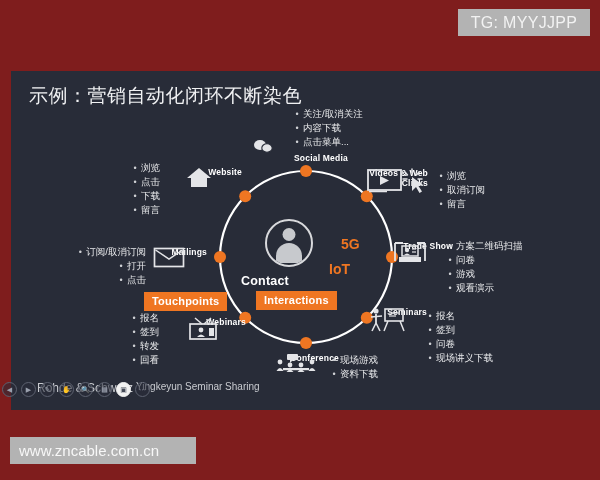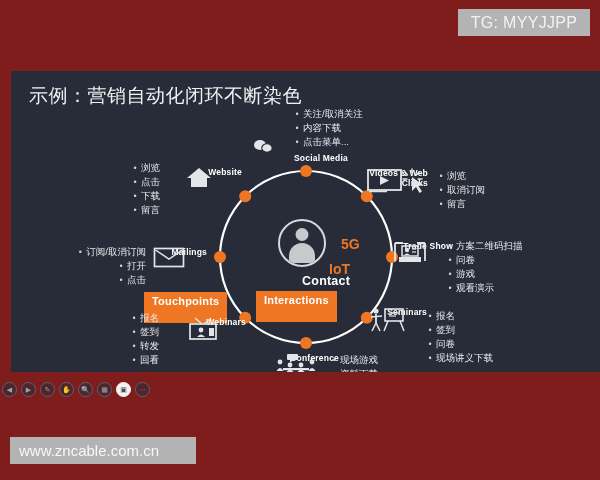--- a/index.html
+++ b/index.html
@@ -33,21 +33,21 @@
     letter-spacing: 0.3px;
     white-space: nowrap;
   }
 
   
   .slide {
     position: absolute;
     left: 11px;
     top: 71px;
     width: 589px;
-    height: 301px;
+    height: 339px;
     background: #282c38;
     overflow: hidden;
   }
   .slide-title {
     position: absolute;
     left: 18px;
     top: 12px;
     font-size: 19px;
     color: #f0f1f3;
     letter-spacing: 0.5px;
@@ -60,24 +60,24 @@
     left: 0;
     top: 0;
     width: 589px;
     height: 339px;
   }
   .diagram svg { position: absolute; left: 0; top: 0; }
 
   
   .center-wrap {
     position: absolute;
-    left: 243px;
+    left: 230px;
     top: 148px;
     width: 96px;
-    text-align: right;
+    text-align: left;
   }
   .avatar-circle {
     width: 44px;
     height: 44px;
     border: 2px solid #d8d9dc;
     border-radius: 50%;
     margin: 0 auto 7px auto;
     position: relative;
     overflow: hidden;
     background: transparent;
@@ -125,21 +125,21 @@
     font-size: 14px;
   }
 
   
   .tag {
     position: absolute;
     background: #ef7622;
     color: #ffffff;
     font-weight: bold;
     font-size: 11px;
-    padding: 3px 8px 16px 8px;
+    padding: 3px 8px 4px 8px;
     white-space: nowrap;
     letter-spacing: 0.2px;
   }
   .tag-touchpoints { left: 133px; top: 221px; }
   .tag-interactions { left: 245px; top: 220px; }
 
   
   .node {
     position: absolute;
     text-align: center;

